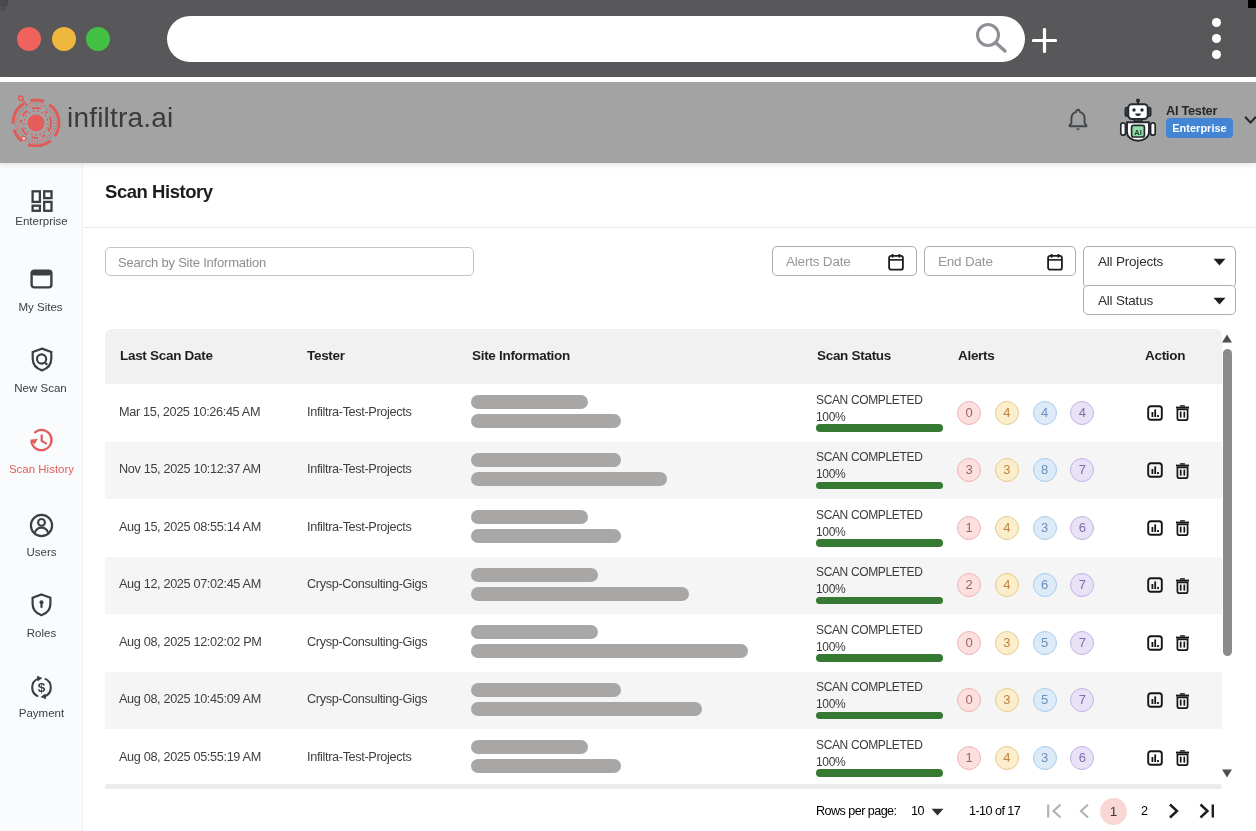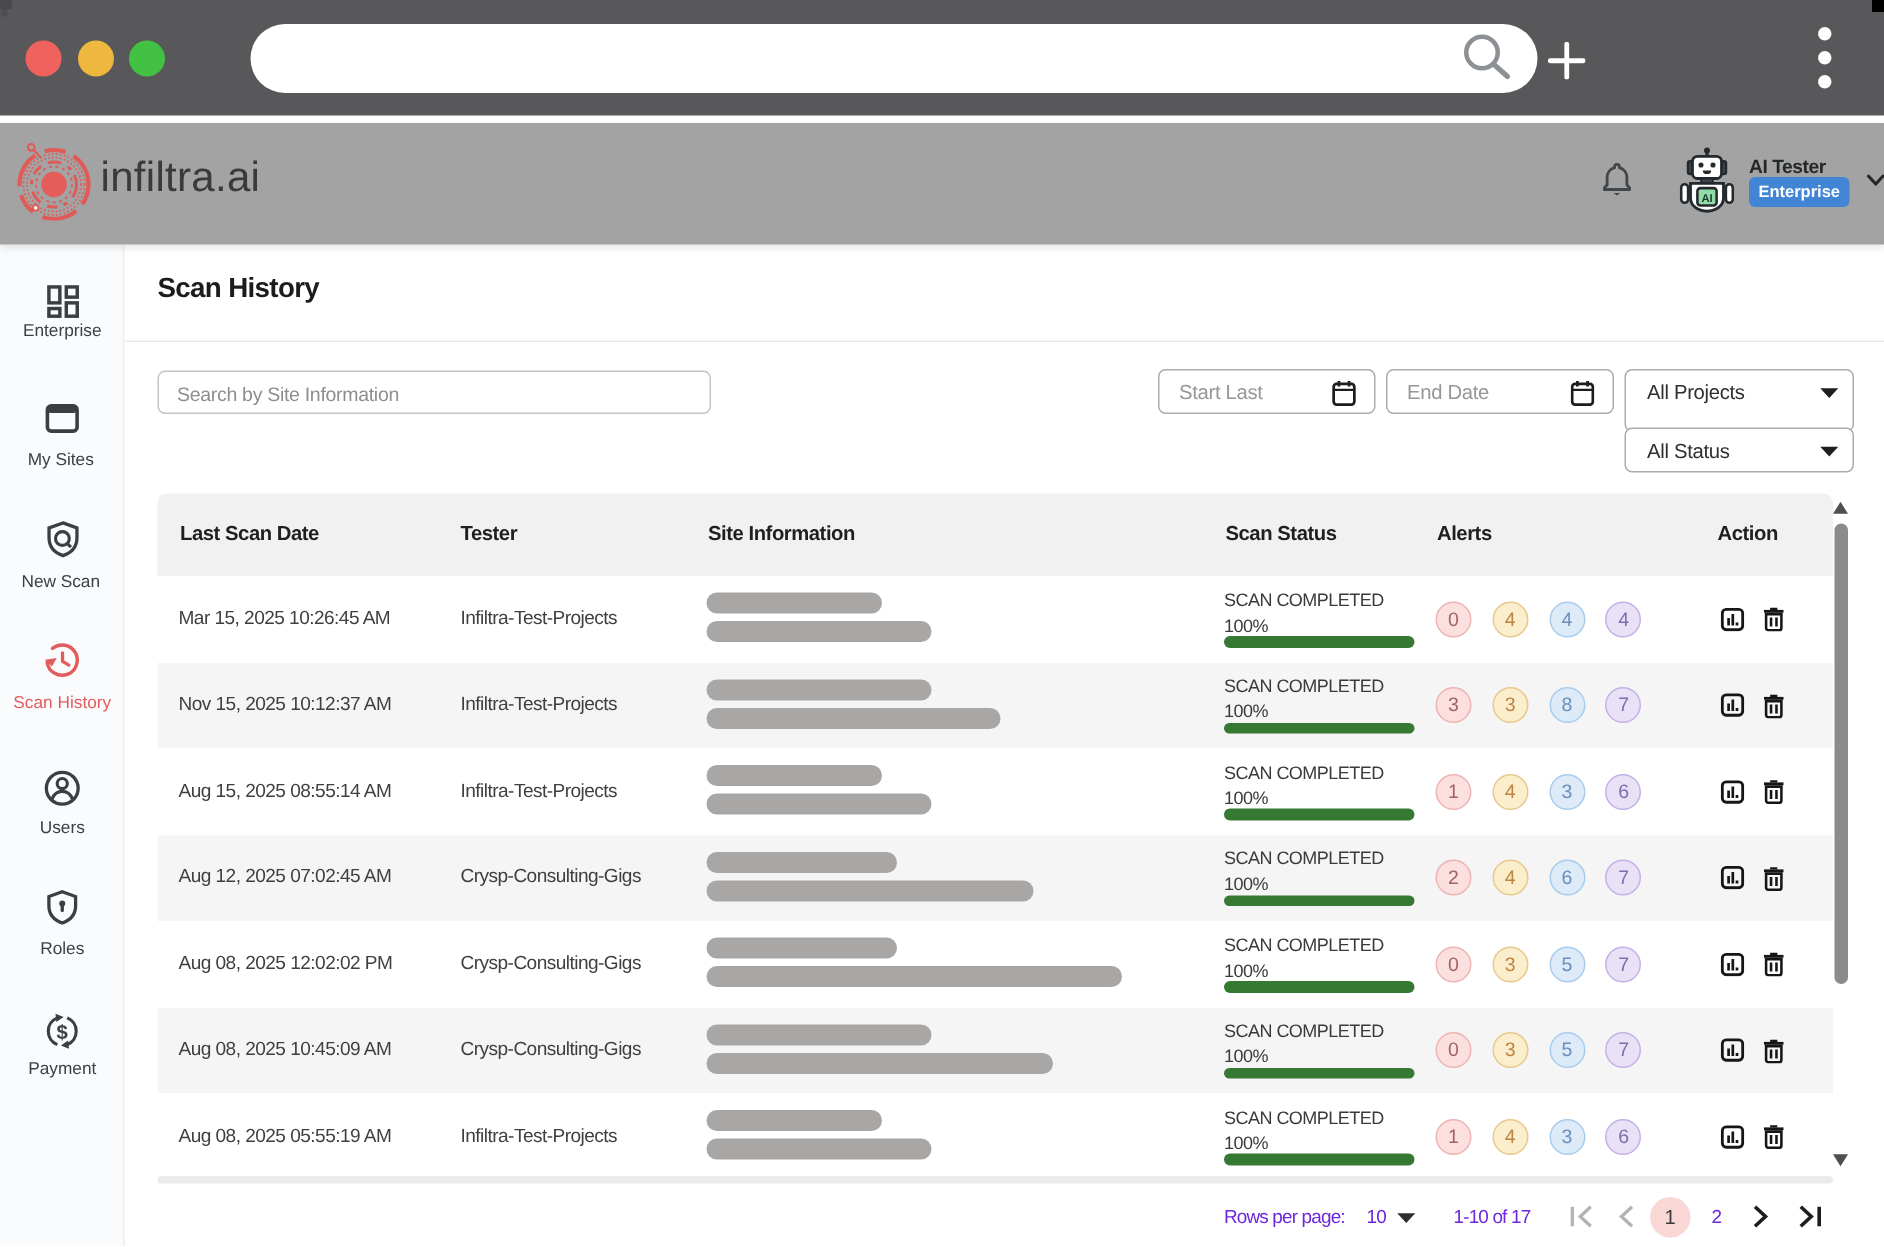--- a/index.html
+++ b/index.html
@@ -6,21 +6,21 @@
 html,body { width:1256px; height:831px; overflow:hidden; }
 body { font-family:"Liberation Sans",sans-serif; position:relative; background:#fff; }
 .abs { position:absolute; }
 .txt { position:absolute; font-size:12.7px; color:#3f3f3f; letter-spacing:-0.35px; white-space:nowrap; }
 .sc { position:absolute; font-size:12px; color:#3a3a3a; letter-spacing:-0.35px; white-space:nowrap; }
 .bar { position:absolute; height:14px; border-radius:7px; background:#a9a7a5; }
 .pbar { position:absolute; width:127px; height:7.5px; border-radius:4px; background:#357933; }
 .badge { position:absolute; width:24px; height:24px; border-radius:50%; border:1px solid; font-size:13px; text-align:center; line-height:22px; }
 .row { position:absolute; left:105px; width:1117px; height:57.5px; }
 .hlabel { position:absolute; font-size:13.5px; font-weight:bold; color:#1f1f1f; letter-spacing:-0.3px; }
-.ptxt { position:absolute; font-size:12.6px; color:#6d28d9; letter-spacing:-0.55px; white-space:nowrap; }
+.ptxt { position:absolute; font-size:12.6px; color:#000000; letter-spacing:-0.55px; white-space:nowrap; }
 </style>
 </head>
 <body>
 
 <div class="abs" style="left:0;top:0;width:1256px;height:77px;background:#58585a">
   <div class="abs" style="left:0;top:0;width:8px;height:6px;background:#4a4a4c"></div>
     <div class="abs" style="left:1px;top:6px;width:4px;height:5px;background:#4e4e50"></div>
   <div class="abs" style="left:1248px;top:0;width:8px;height:8px;background:#000"></div>
   <div class="abs" style="left:17px;top:27px;width:24px;height:24px;border-radius:50%;background:#ef625e"></div>
   <div class="abs" style="left:52px;top:27px;width:24px;height:24px;border-radius:50%;background:#eeb73e"></div>
@@ -136,21 +136,21 @@
 </div>
 
 <div class="abs" style="left:105px;top:181px;font-size:18.5px;font-weight:bold;color:#1c1c1c;letter-spacing:-0.45px">Scan History</div>
 <div class="abs" style="left:84px;top:227px;width:1172px;height:1px;background:#e9e9e9"></div>
 
 <div class="abs" style="left:105px;top:247px;width:369px;height:29px;border:1px solid #c4c4c4;border-radius:5px;background:#fff">
   <div class="abs" style="left:12px;top:7px;font-size:13px;color:#8e8e8e;letter-spacing:-0.2px">Search by Site Information</div>
 </div>
 
 <div class="abs" style="left:772px;top:246px;width:145px;height:30px;border:1.5px solid #ababab;border-radius:5px;background:#fff">
-  <div class="abs" style="left:13px;top:7px;font-size:13.5px;color:#979797;letter-spacing:-0.2px">Start Last</div>
+  <div class="abs" style="left:13px;top:7px;font-size:13.5px;color:#979797;letter-spacing:-0.2px">Alerts Date</div>
   <svg style="position:absolute;left:115px;top:6px" width="16" height="18" viewBox="0 0 16 18">
 <rect x="1.1" y="2.9" width="13.8" height="13.8" rx="2" fill="none" stroke="#1c1c1c" stroke-width="1.8"></rect>
 <line x1="4.6" y1="1" x2="4.6" y2="4.6" stroke="#1c1c1c" stroke-width="1.8"></line>
 <line x1="11.4" y1="1" x2="11.4" y2="4.6" stroke="#1c1c1c" stroke-width="1.8"></line>
 <line x1="1.1" y1="6.9" x2="14.9" y2="6.9" stroke="#1c1c1c" stroke-width="1.6"></line>
 </svg>
 </div>
 <div class="abs" style="left:924px;top:246px;width:152px;height:30px;border:1.5px solid #ababab;border-radius:5px;background:#fff">
   <div class="abs" style="left:13px;top:7px;font-size:13.5px;color:#979797;letter-spacing:-0.2px">End Date</div>
   <svg style="position:absolute;left:122px;top:6px" width="16" height="18" viewBox="0 0 16 18">

